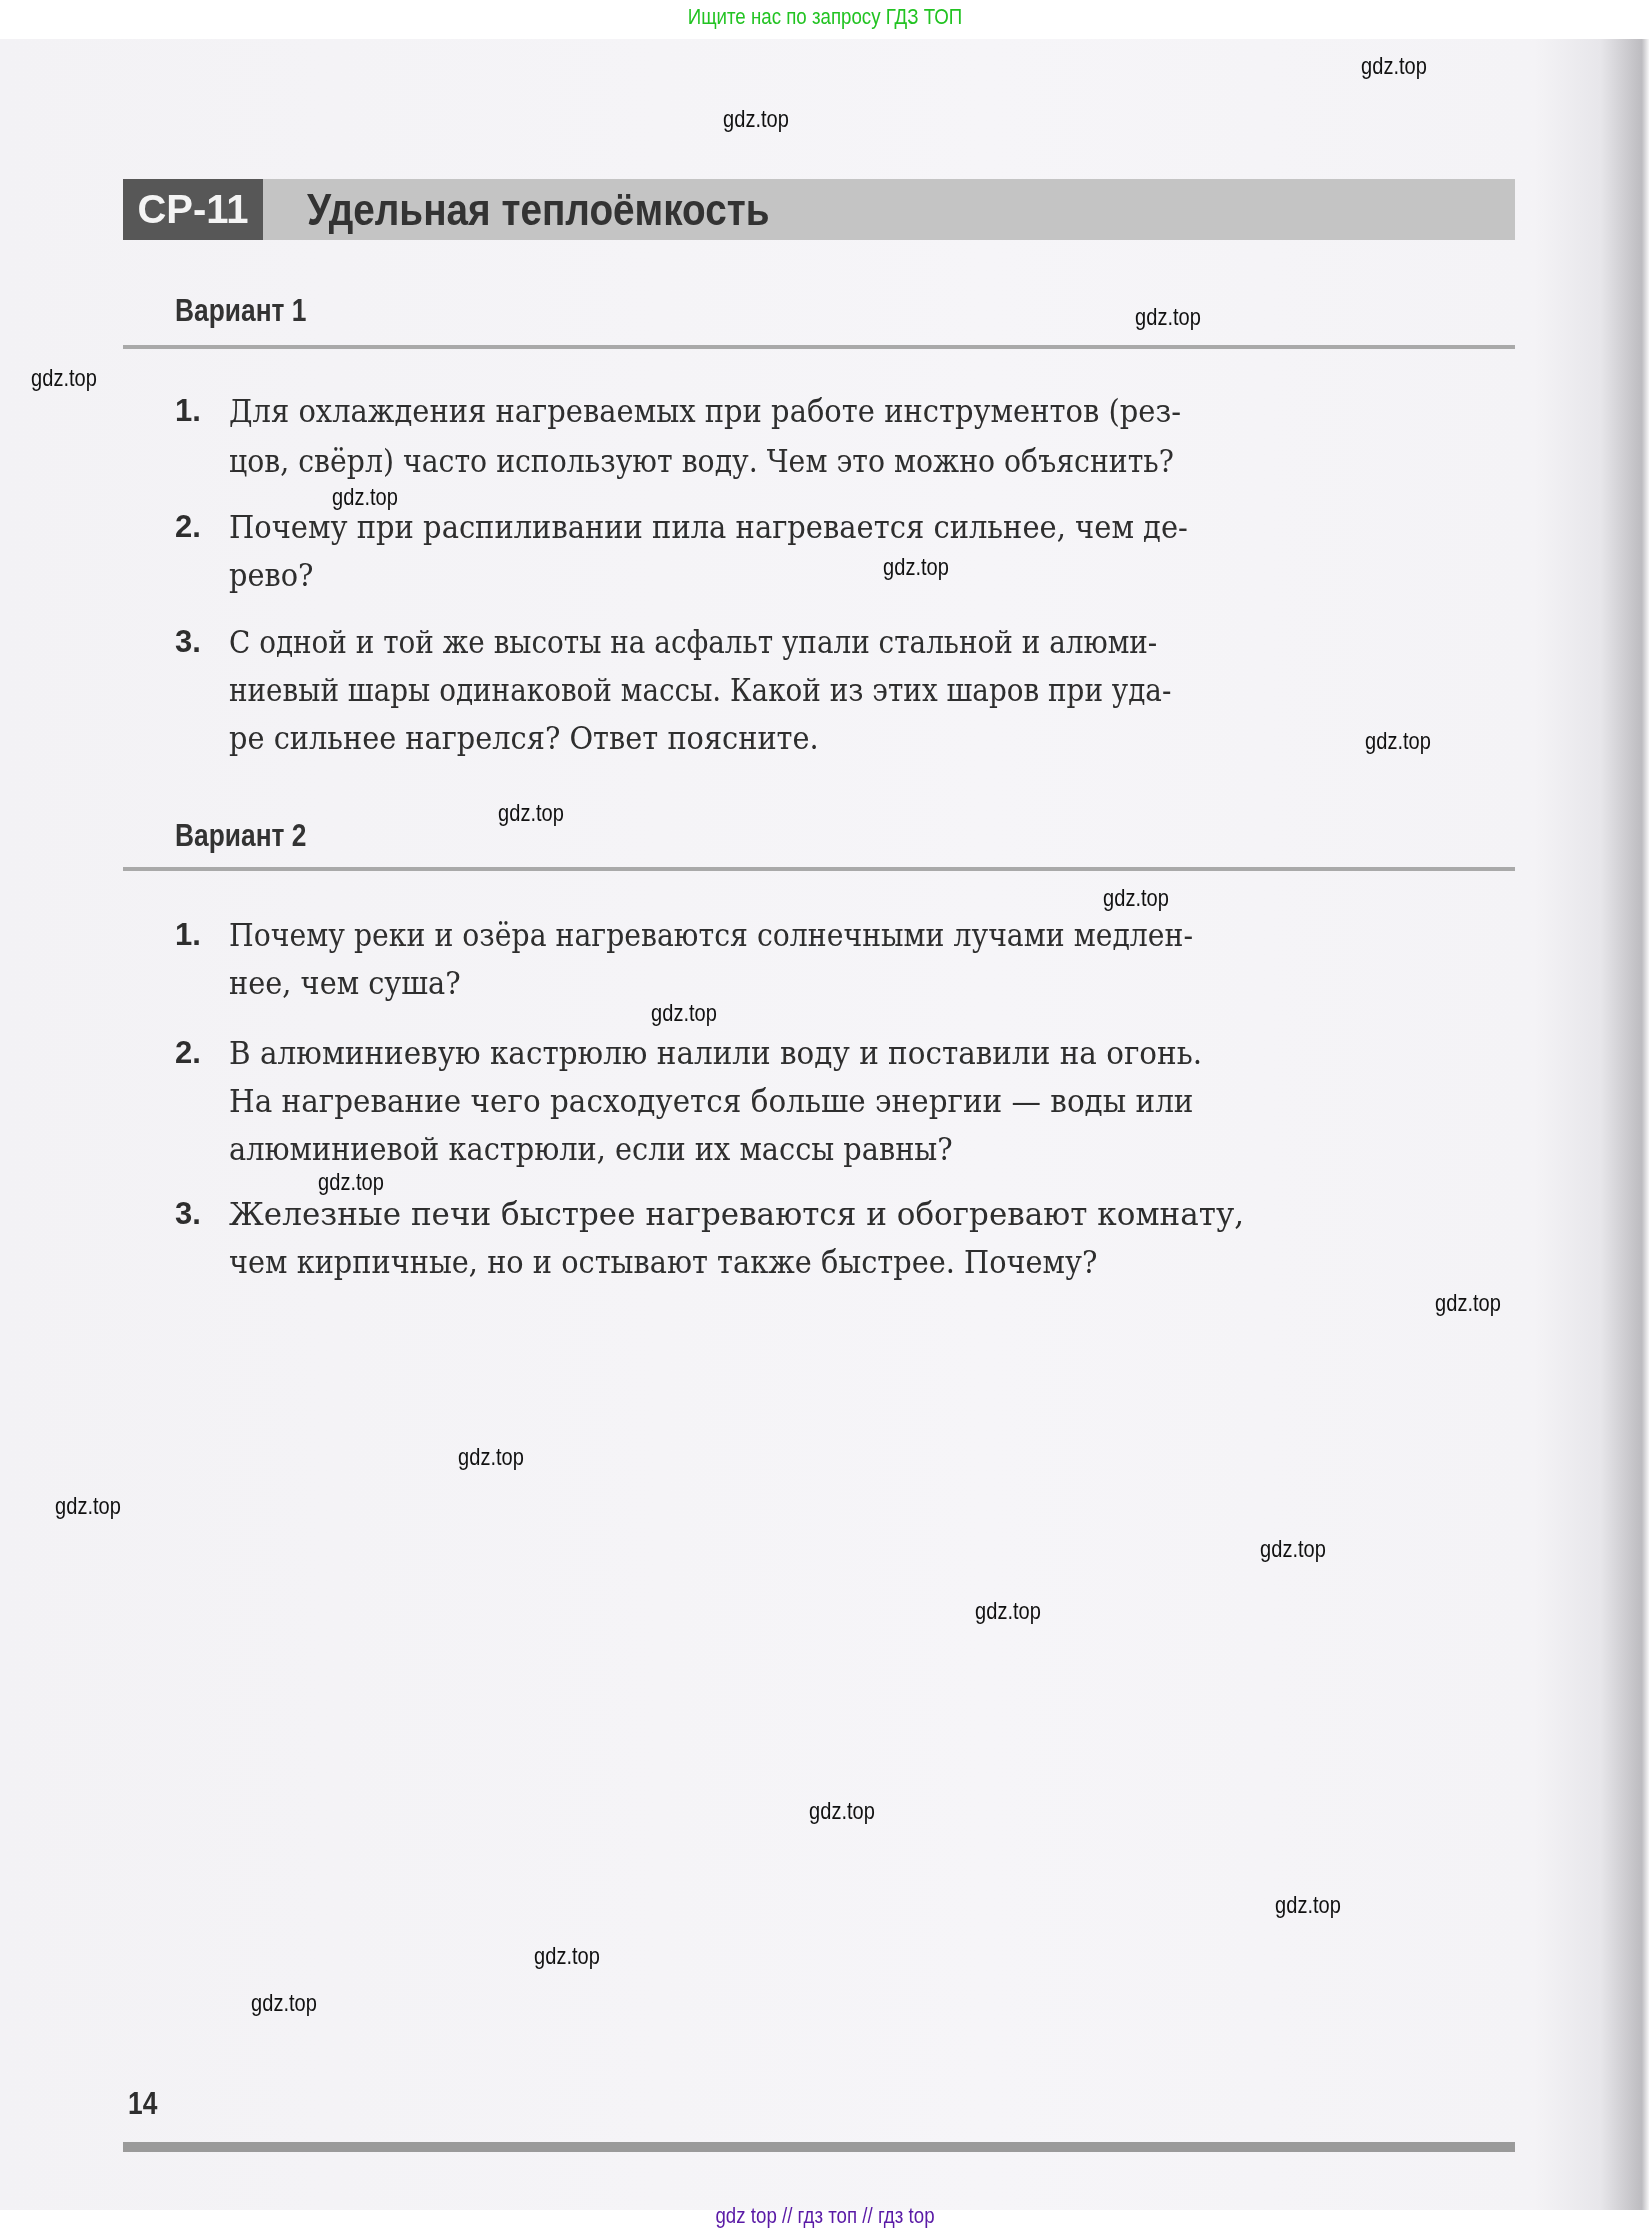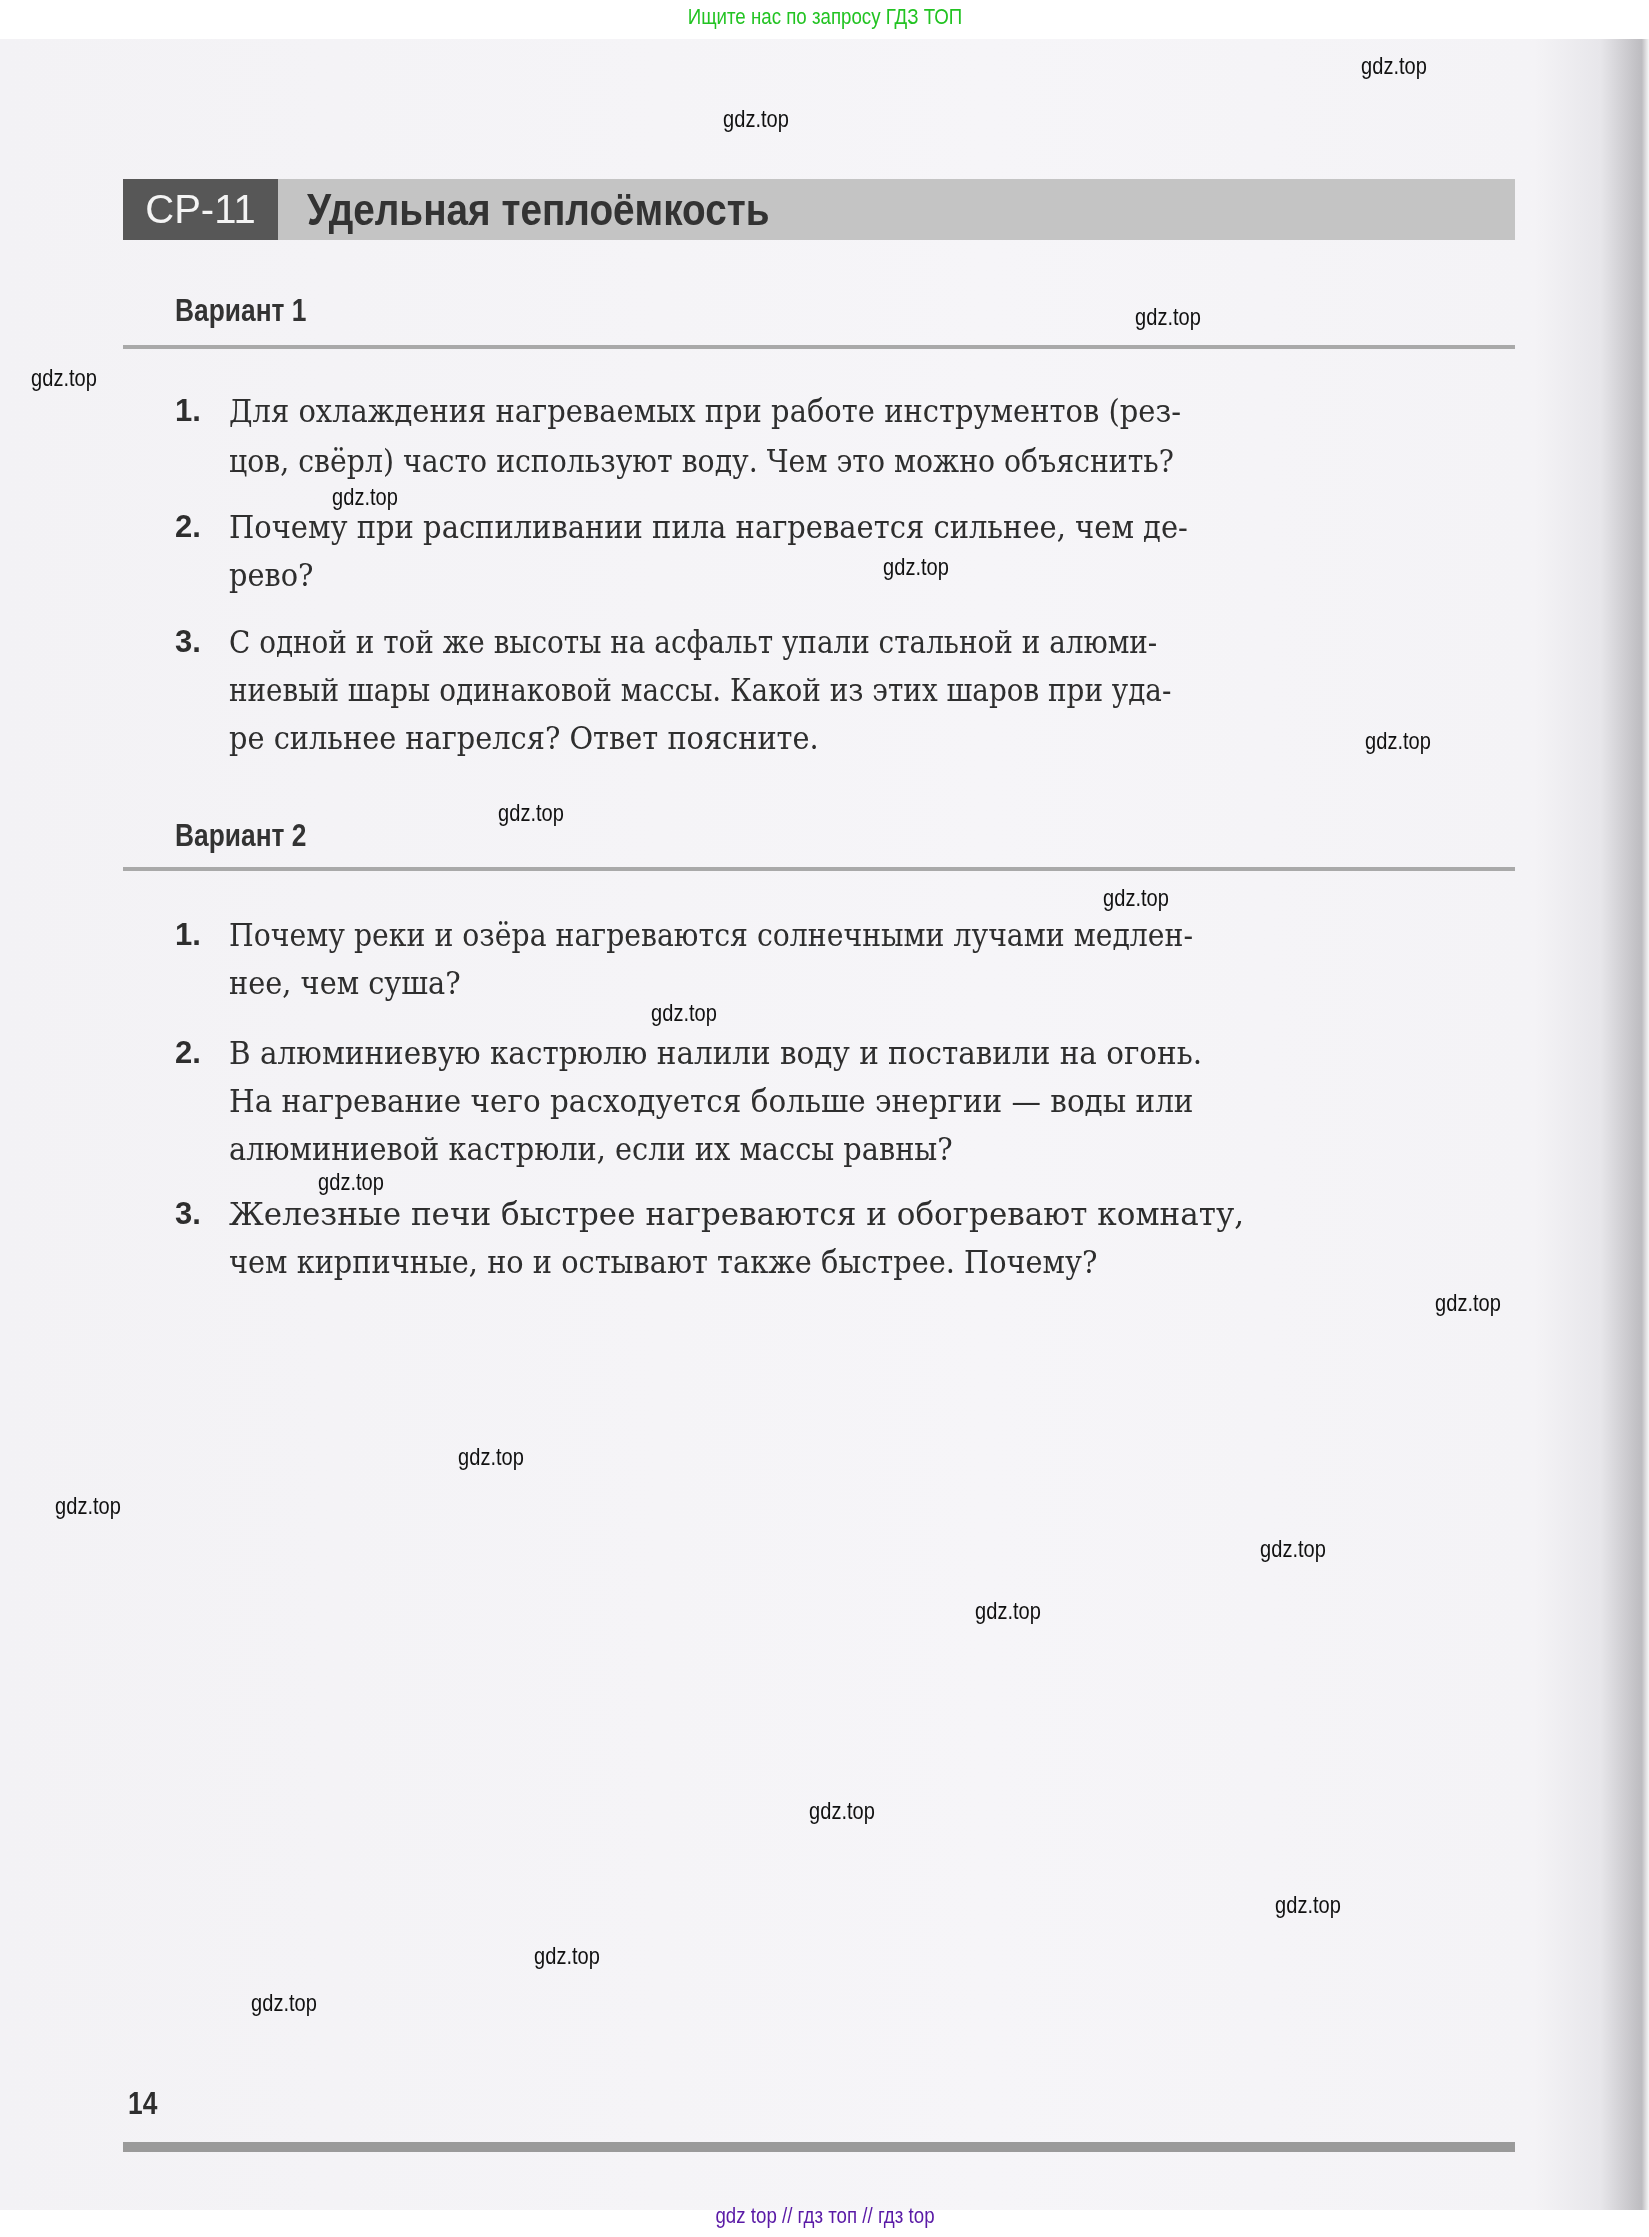--- a/index.html
+++ b/index.html
@@ -4,22 +4,22 @@
 <style>
   html, body { margin:0; padding:0; }
   body { width:1650px; height:2238px; position:relative; background:#ffffff; overflow:hidden;
          font-family:"DejaVu Serif", serif; }
   .top-band { position:absolute; left:0; top:0; width:1650px; height:39px; background:#fff; }
   .top-ad { position:absolute; left:0; width:1650px; top:3.5px; text-align:center; color:#22c322;
             font-family:"Liberation Sans", sans-serif; font-size:22px; transform:scaleX(0.85); }
   .page { position:absolute; left:0; top:39px; width:1650px; height:2173px;
           background:linear-gradient(90deg,#f3f2f5 0%,#f6f5f8 60%,#f4f3f6 93%,#e7e6ea 97%,#bdbcc0 99.5%,#fff 100%); }
   .header-bar { position:absolute; left:123px; top:179px; width:1392px; height:61px; background:#c4c4c4; }
-  .header-code { position:absolute; left:123px; top:179px; width:155px; height:61px; background:#575757;
-                 color:#f4f4f4; font-family:"Liberation Sans", sans-serif; font-weight:normal; font-size:40px;
+  .header-code { position:absolute; left:123px; top:179px; width:140px; height:61px; background:#575757;
+                 color:#f4f4f4; font-family:"Liberation Sans", sans-serif; font-weight:bold; font-size:40px;
                  line-height:61px; text-align:center; transform-origin:left; }
   .header-title { position:absolute; left:307px; top:179px; height:61px; line-height:61px;
                   font-family:"Liberation Sans", sans-serif; font-weight:bold; font-size:44px; color:#333;
                   transform:scaleX(0.88); transform-origin:left; white-space:nowrap; }
   .variant { position:absolute; left:175px; font-family:"Liberation Sans", sans-serif; font-weight:bold;
              font-size:31px; color:#333; transform:scaleX(0.85); transform-origin:left; white-space:nowrap; }
   .rule { position:absolute; left:123px; width:1392px; height:4.4px; background:#a9a9a9; }
   .rule.thick { height:9.6px; background:#9a9a9a; }
   .q { position:absolute; left:175px; width:1341px; font-size:32px; color:#2e2e2e; line-height:48px; }
   .q-num { position:absolute; left:0; top:0; font-family:"Liberation Sans", sans-serif; font-weight:bold; font-size:31px; }

